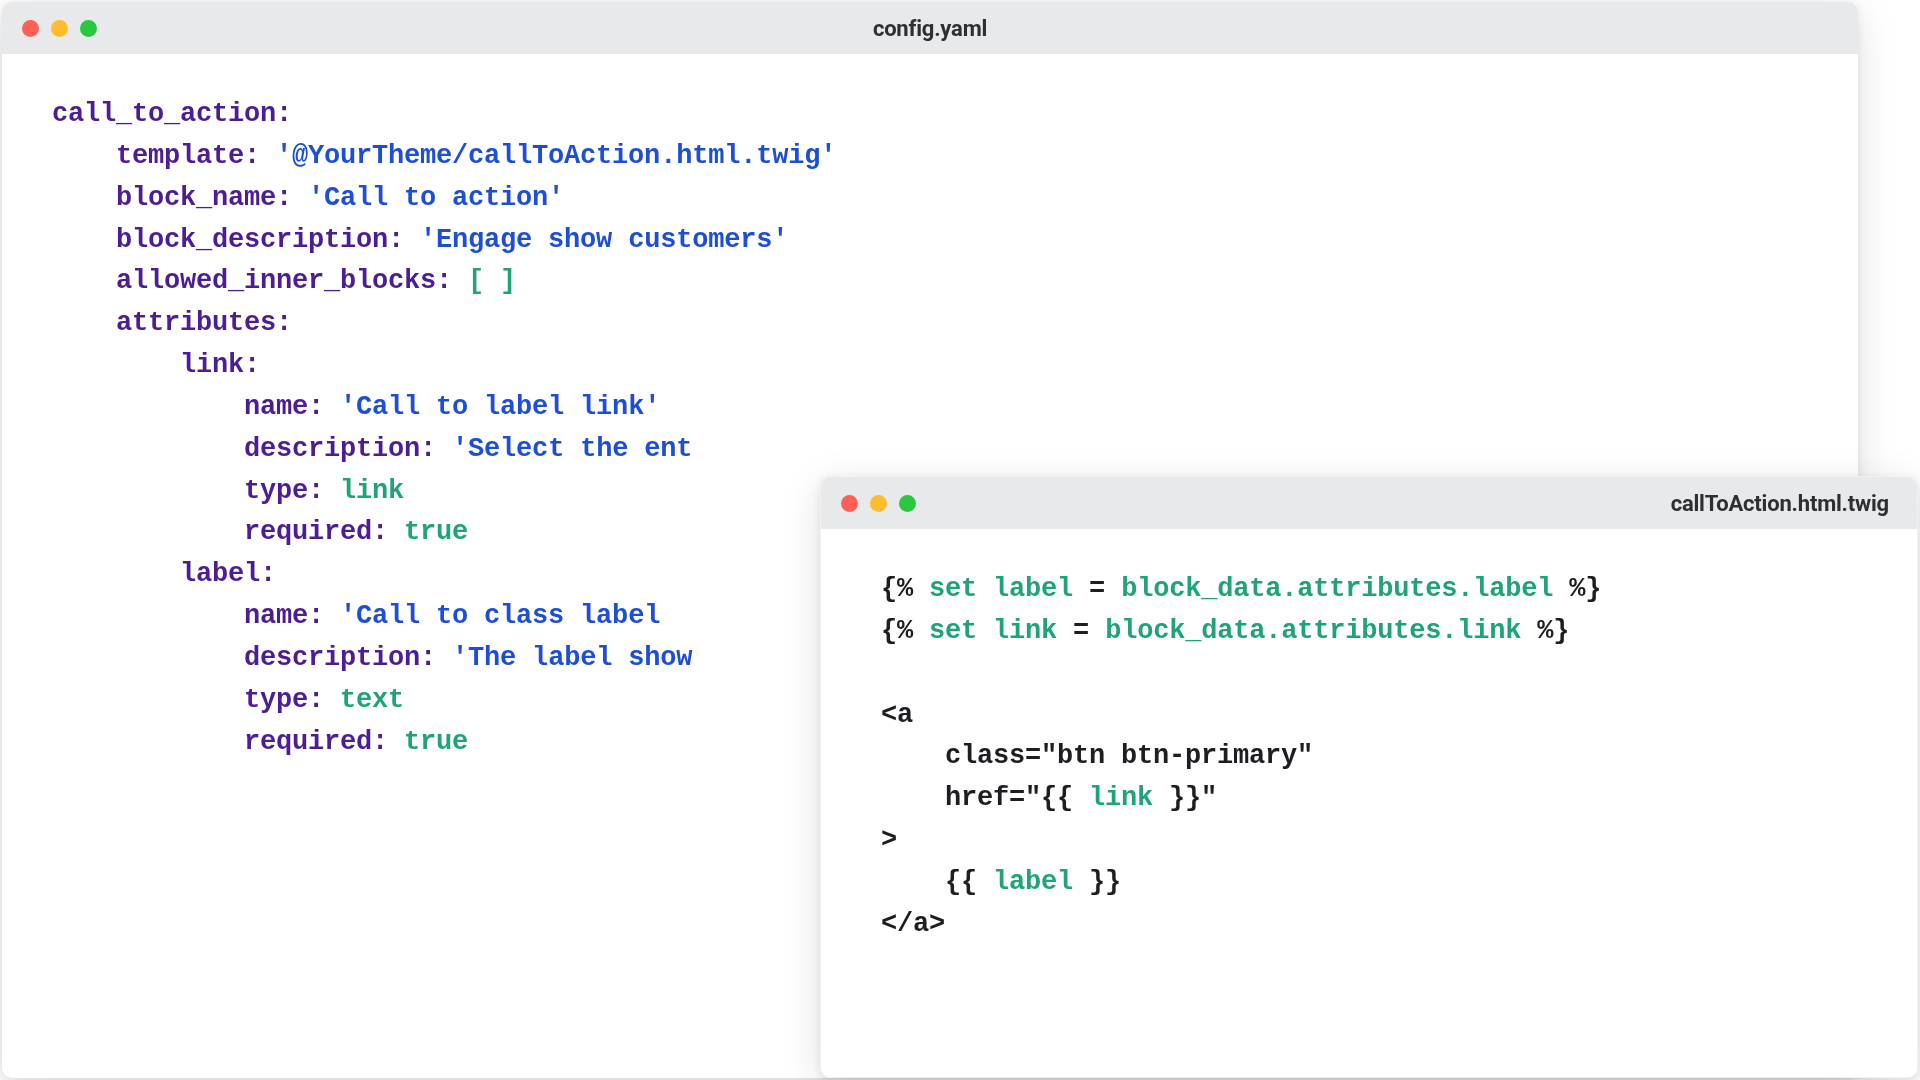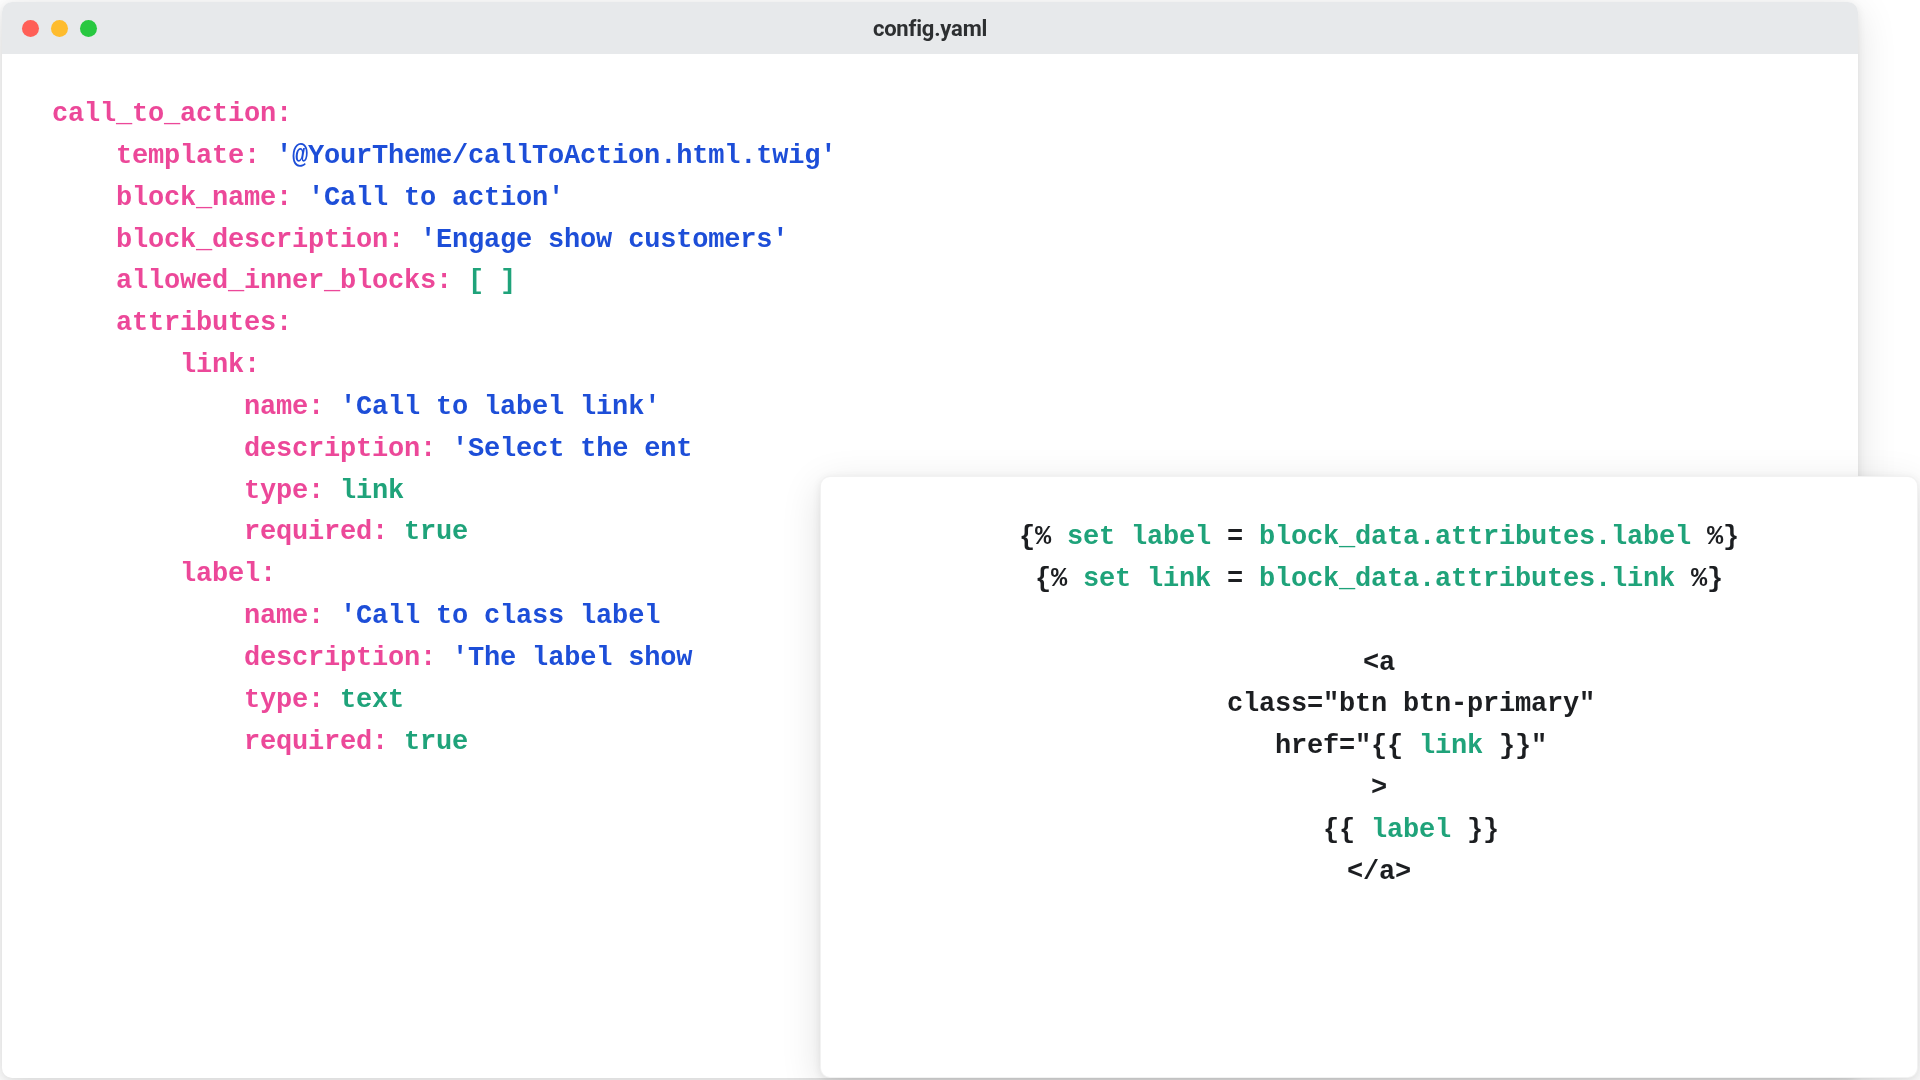--- a/index.html
+++ b/index.html
@@ -56,21 +56,21 @@
   .code {
     padding: 40px 50px 50px 50px;
     font-family: "SFMono-Regular", Consolas, "Liberation Mono", Menlo, monospace;
     font-size: 27px;
     line-height: 1.55;
     font-weight: 700;
     color: #1c1e21;
     white-space: pre;
     letter-spacing: -0.2px;
   }
-  .tok-key    { color: #ec4899; font-family: Liberation Mono, monospace; }
+  .tok-key    { color: #4c1d95; font-family: Liberation Mono, monospace; }
   .tok-str    { color: #1d4ed8; }
   .tok-val    { color: #1fa37a; }
   .tok-punc   { color: #1fa37a; }
   .tok-twigkw { color: #1fa37a; }
   .tok-twigvar{ color: #1fa37a; }
   .tok-html   { color: #1c1e21; }
   .tok-htmlstr{ color: #1c1e21; }
 
   
   .win-a {
@@ -82,21 +82,21 @@
   }
   
   .win-b {
     left: 820px;
     top: 476px;
     width: 1098px;
     height: 602px;
     z-index: 2;
     border: 1px solid rgba(0,0,0,0.05);
   }
-  .win-b .code { padding: 40px 40px 50px 60px; text-align: center; }
+  .win-b .code { padding: 40px 40px 50px 60px; }
 </style>
 </head>
 <body>
 
 <div class="window win-a">
   <div class="titlebar">
     <div class="traffic">
       <div class="dot red"></div>
       <div class="dot yellow"></div>
       <div class="dot green"></div>
@@ -115,20 +115,28 @@
             <span class="tok-key">type:</span> <span class="tok-val">link</span>
             <span class="tok-key">required:</span> <span class="tok-val">true</span>
         <span class="tok-key">label:</span>
             <span class="tok-key">name:</span> <span class="tok-str">'Call to class label</span>
             <span class="tok-key">description:</span> <span class="tok-str">'The label show</span>
             <span class="tok-key">type:</span> <span class="tok-val">text</span>
             <span class="tok-key">required:</span> <span class="tok-val">true</span></div>
 </div>
 
 <div class="window win-b">
+  <div class="titlebar">
+    <div class="traffic">
+      <div class="dot red"></div>
+      <div class="dot yellow"></div>
+      <div class="dot green"></div>
+    </div>
+    <div class="title right">callToAction.html.twig</div>
+  </div>
   <div class="code"><span class="tok-html">{%</span> <span class="tok-twigkw">set</span> <span class="tok-twigvar">label</span> <span class="tok-html">=</span> <span class="tok-twigvar">block_data.attributes.label</span> <span class="tok-html">%}</span>
 <span class="tok-html">{%</span> <span class="tok-twigkw">set</span> <span class="tok-twigvar">link</span> <span class="tok-html">=</span> <span class="tok-twigvar">block_data.attributes.link</span> <span class="tok-html">%}</span>
 
 <span class="tok-html">&lt;a</span>
     <span class="tok-html">class=</span><span class="tok-htmlstr">"</span><span class="tok-htmlstr">btn btn-primary</span><span class="tok-htmlstr">"</span>
     <span class="tok-html">href=</span><span class="tok-htmlstr">"</span><span class="tok-html">{{ </span><span class="tok-twigvar">link</span><span class="tok-html"> }}</span><span class="tok-htmlstr">"</span>
 <span class="tok-html">&gt;</span>
     <span class="tok-html">{{ </span><span class="tok-twigvar">label</span><span class="tok-html"> }}</span>
 <span class="tok-html">&lt;/a&gt;</span></div>
 </div>

